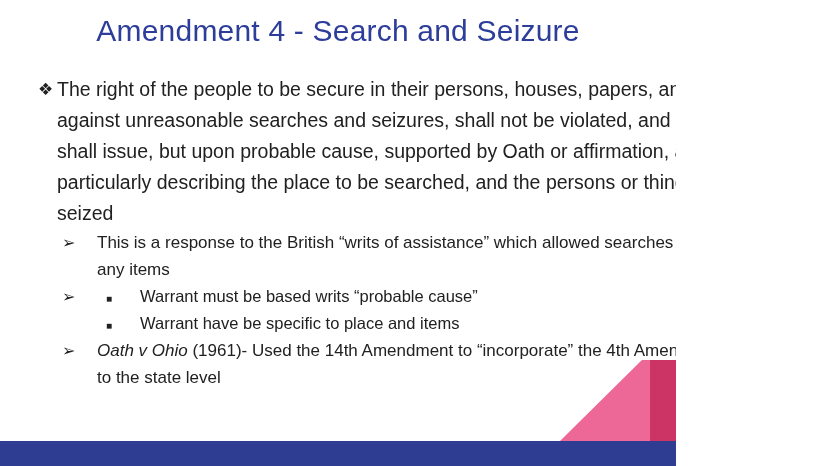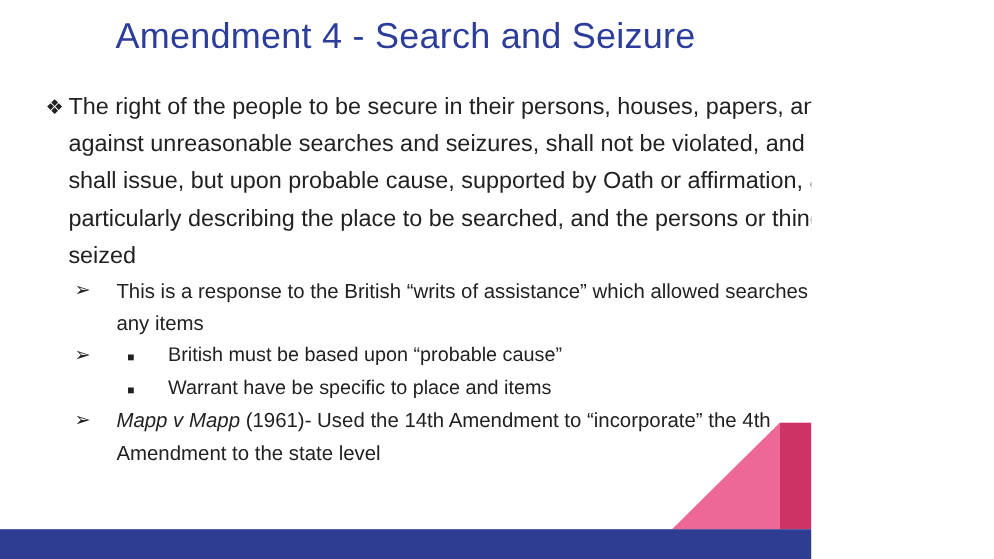--- a/index.html
+++ b/index.html
@@ -57,30 +57,30 @@
       <span class="marker">➢</span>
       <span>This is a response to the British “writs of assistance” which allowed searches at any time for any items</span>
     </div>
 
     <div class="li lvl2">
       <span class="marker">➢</span>
     </div>
 
     <div class="li lvl3">
       <span class="marker">■</span>
-      <span>British must be based upon “probable cause”</span>
+      <span>Warrant must be based writs “probable cause”</span>
     </div>
 
     <div class="li lvl3">
       <span class="marker">■</span>
       <span>Warrant have be specific to place and items</span>
     </div>
 
     <div class="li lvl2 mapp">
       <span class="marker">➢</span>
-      <span class="hl"><span class="it">Mapp v Mapp</span><span> (1961)- Used the 14th Amendment to “incorporate” the 4th Amendment to the state level</span></span>
+      <span class="hl"><span class="it">Oath v Ohio</span><span> (1961)- Used the 14th Amendment to “incorporate” the 4th Amendment to the state level</span></span>
     </div>
 
   </div>
 
   <div class="footer-bar"></div>
 
 </div>
 
 </body></html>

